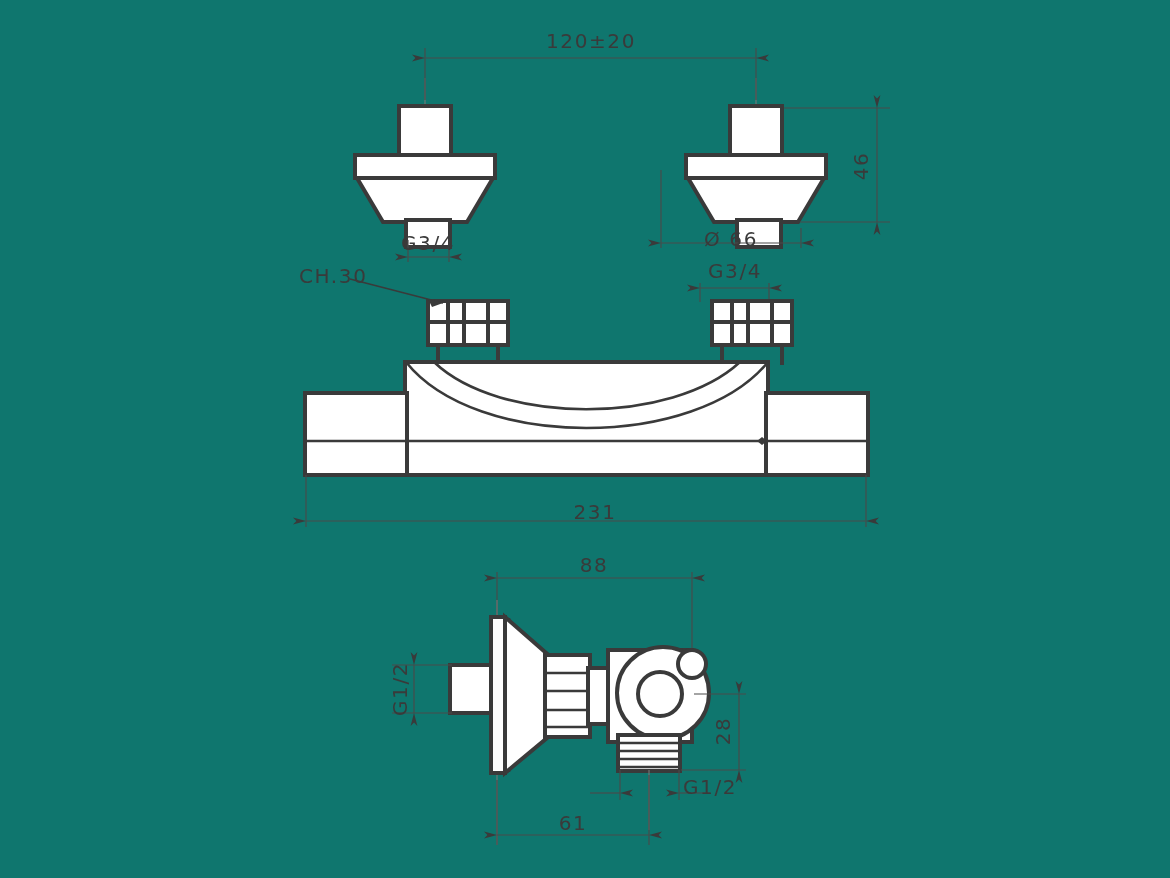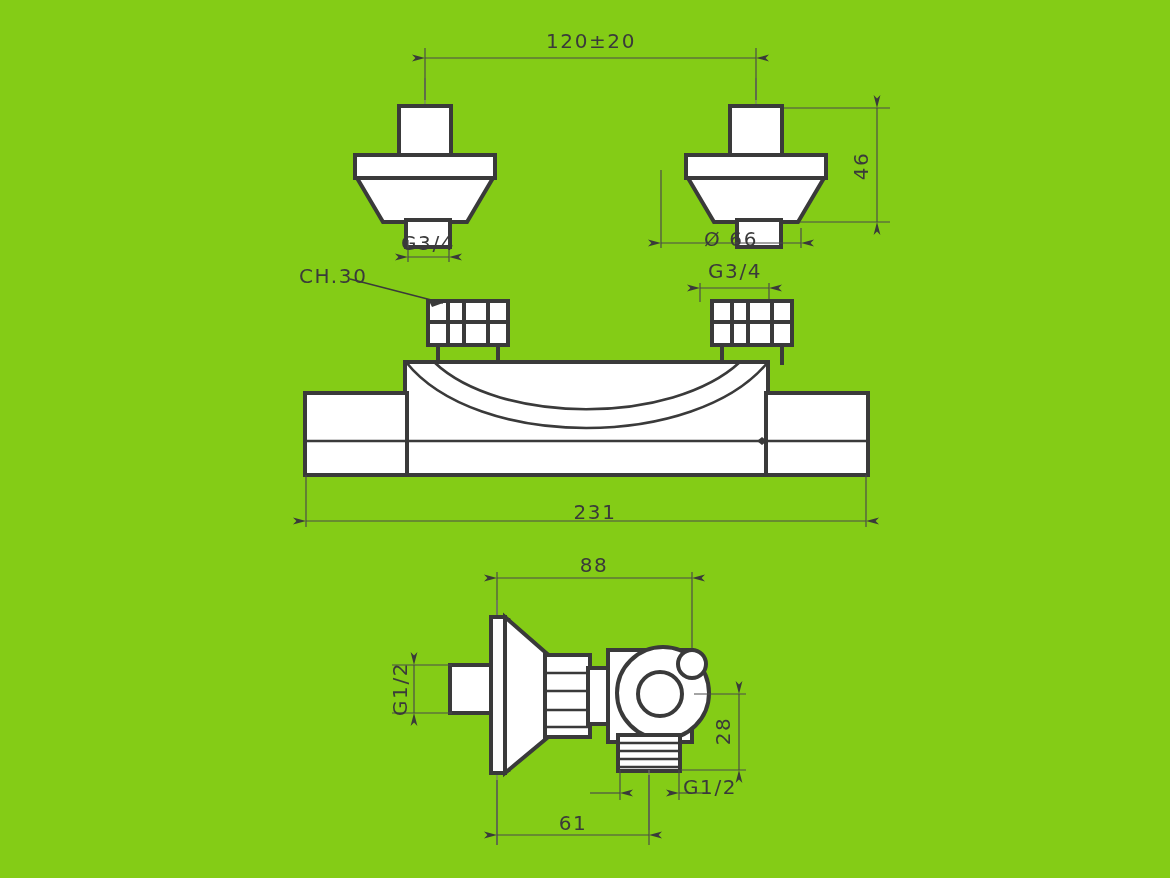--- a/index.html
+++ b/index.html
@@ -8,21 +8,21 @@
     padding: 0;
     background: #ffffff;
   }
   body {
     font-family: "Liberation Sans", sans-serif;
   }
   #drawing-root {
     position: relative;
     width: 1170px;
     height: 878px;
-    background: #84cc16;
+    background: #0f766e;
     overflow: hidden;
   }
   svg.drawing-canvas {
     display: block;
     width: 1170px;
     height: 878px;
   }
   .part-outline {
     fill: none;
     stroke: #3a3a3a;

